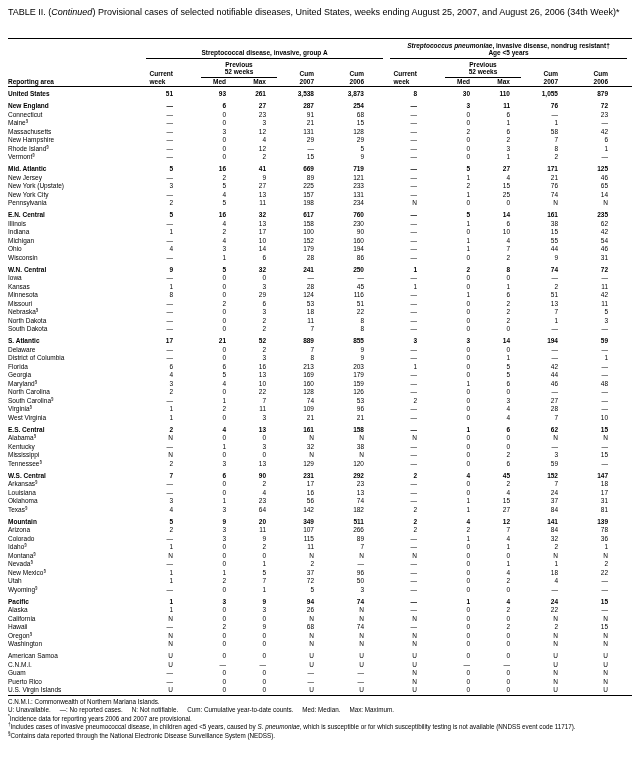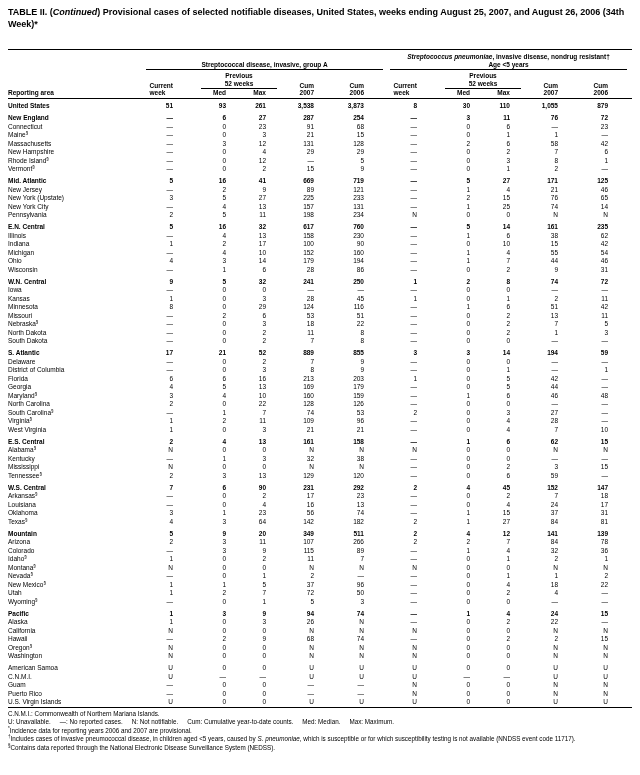--- a/index.html
+++ b/index.html
@@ -5,21 +5,21 @@
   * { box-sizing: border-box; }
   html, body { margin: 0; padding: 0; }
   body {
     width: 640px; height: 775px;
     background: #ffffff; color: #000000;
     font-family: "Liberation Sans", "DejaVu Sans", sans-serif;
     overflow: hidden;
   }
   .page { padding: 7px 8px 0 8px; }
 
-  .title { font-size: 9px; font-weight: 700; line-height: 1.28; margin: 0 0 19px 0; }
+  .title { font-size: 9px; font-weight: 400; line-height: 1.28; margin: 0 0 19px 0; }
   .it { font-style: italic; }
 
   table.tbl {
     width: 624px; border-collapse: collapse; table-layout: fixed;
     border-top: 1px solid #000; border-bottom: 1px solid #000;
     font-size: 6.5px;
   }
   th, td { padding: 0; margin: 0; vertical-align: bottom; white-space: nowrap; overflow: hidden; }
 
   thead th { font-weight: 700; line-height: 7.6px; }

